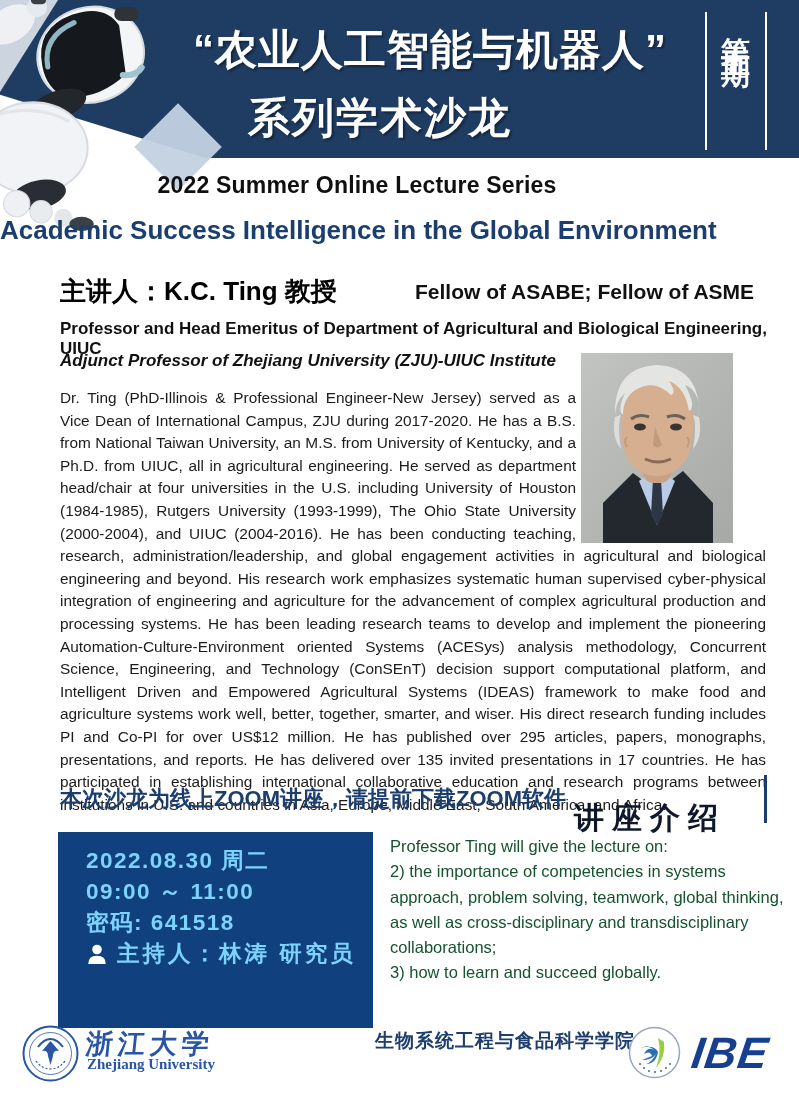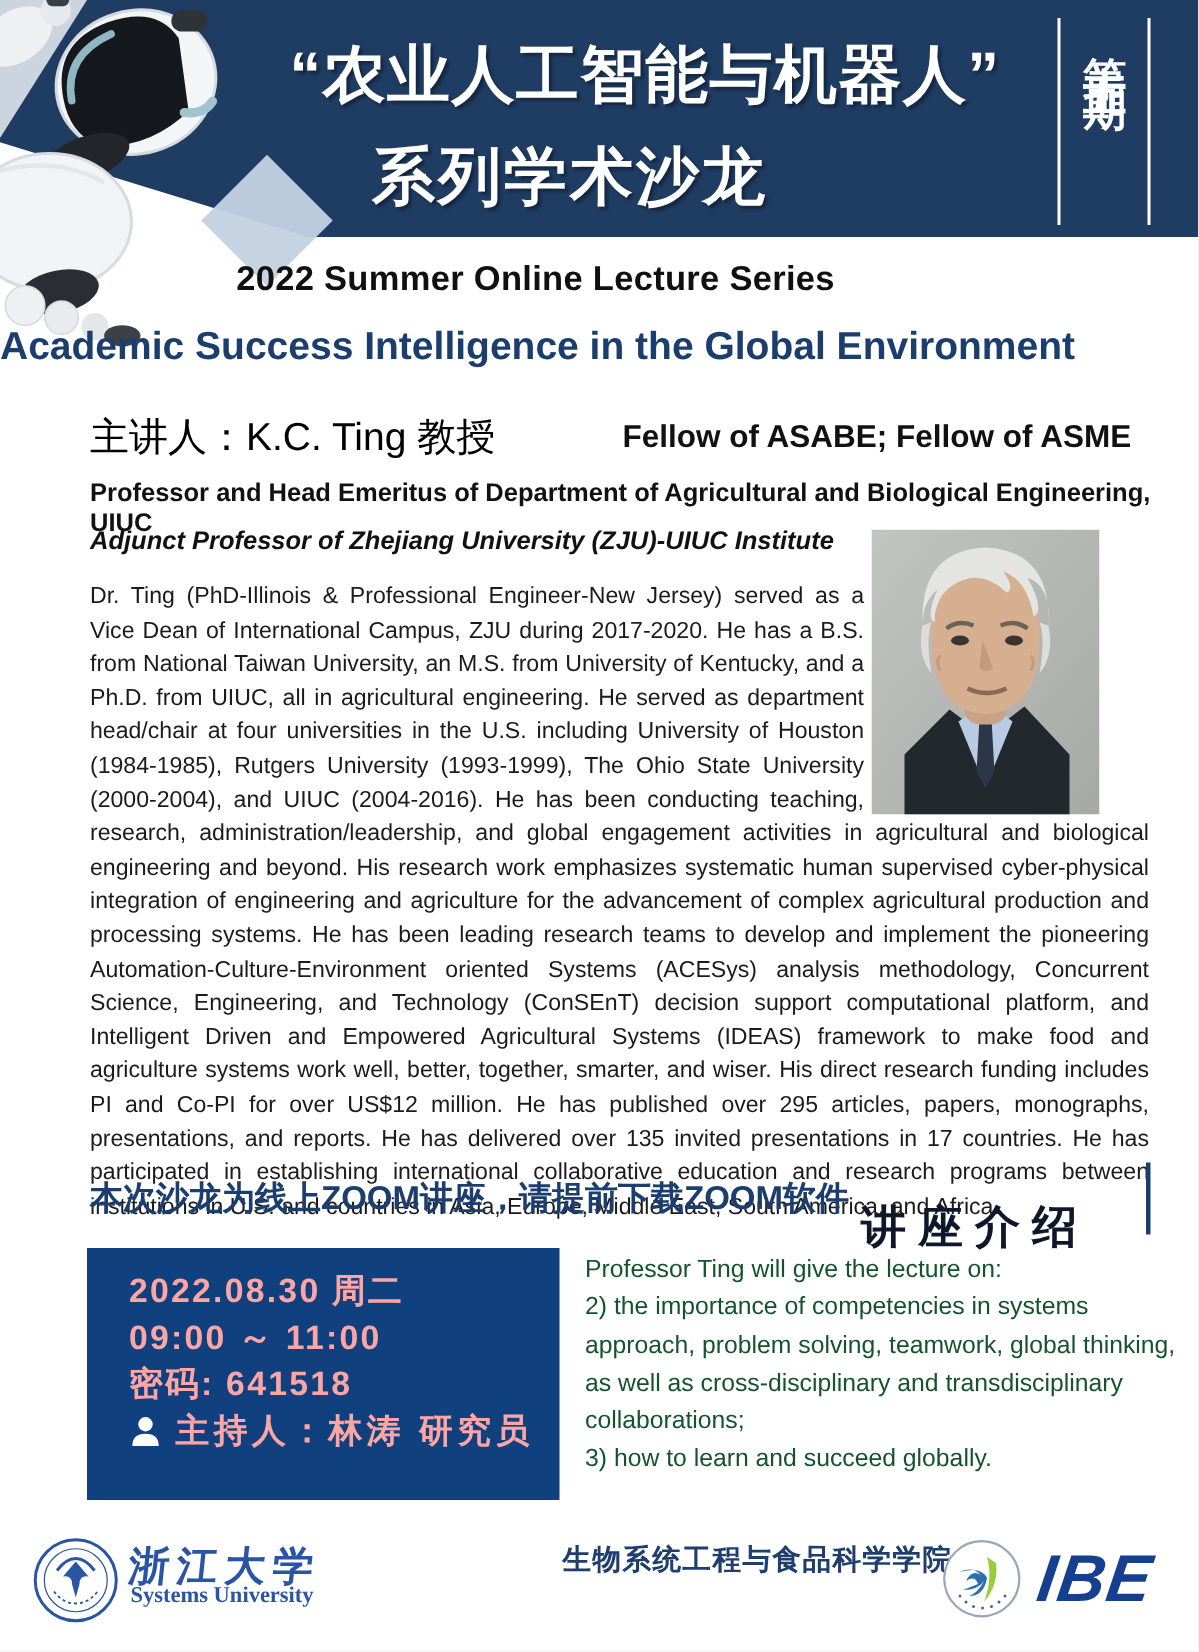--- a/index.html
+++ b/index.html
@@ -24,40 +24,40 @@
                color:#fff;font-size:29px;font-weight:700;letter-spacing:7px;
                border-left:2px solid #fff;border-right:2px solid #fff;padding:2px 9px;}
   .robot{position:absolute;left:-6px;top:-6px;width:168px;height:238px;}
 
   
   .series-title{position:absolute;left:0;top:172px;width:714px;text-align:center;
                 font-size:23px;font-weight:800;color:#101010;letter-spacing:.2px;}
   .lecture-title{position:absolute;left:0;top:215px;width:799px;text-align:left;
                  font-size:26px;font-weight:800;color:#1c3e6e;}
 
-  .speaker-name{position:absolute;left:60px;top:274px;font-size:26px;font-weight:400;color:#000;}
+  .speaker-name{position:absolute;left:60px;top:274px;font-size:26px;font-weight:700;color:#000;}
   .speaker-fellow{position:absolute;left:415px;top:280px;font-size:21px;font-weight:700;color:#111;}
   .pos1{position:absolute;left:60px;top:319px;font-size:17px;font-weight:700;color:#111;}
   .pos2{position:absolute;left:60px;top:351px;font-size:17px;font-weight:700;color:#111;font-style:italic;}
 
   
   .bio{position:absolute;left:60px;top:387px;width:706px;font-size:15.4px;line-height:22.6px;
        color:#1b1b1b;text-align:justify;}
   .bio .photo-spacer{float:right;width:190px;height:156px;}
   .photo{position:absolute;left:581px;top:353px;width:152px;height:190px;}
 
   
   .zoom-notice{position:absolute;left:60px;top:784px;font-size:22px;font-weight:700;color:#1c3e6e;}
   .section-label{position:absolute;left:574px;top:778px;font-size:30px;font-weight:700;
                  color:#0f172a;letter-spacing:8px;margin-top:20px;}
   .section-bar{position:absolute;left:764px;top:775px;width:3px;height:48px;background:#1c3e6e;}
 
   
-  .meet-box{position:absolute;left:58px;top:832px;width:315px;height:168px;background:#11407e;
-            color:#fca5a5;padding:13px 0 0 28px;box-sizing:border-box;}
+  .meet-box{position:absolute;left:58px;top:832px;width:315px;height:196px;background:#11407e;
+            color:#7dd3fc;padding:13px 0 0 28px;box-sizing:border-box;}
   .meet-line{font-size:22.5px;font-weight:600;line-height:31px;letter-spacing:1.5px;white-space:nowrap;}
   .host-line{display:flex;align-items:center;gap:9px;}
   .host-line .txt{font-size:22.5px;font-weight:600;letter-spacing:3px;white-space:nowrap;}
   .person-ico{width:22px;height:22px;flex:0 0 auto;}
 
   
   .intro{position:absolute;left:390px;top:834px;width:402px;font-size:16.5px;line-height:25.3px;color:#14532d;}
   .intro div{margin:0;}
 
   
@@ -168,21 +168,21 @@
   </div>
 
   <svg class="zju-seal" viewBox="0 0 57 57">
     <circle cx="28.5" cy="28.5" r="27" fill="#ffffff" stroke="#2a55a5" stroke-width="2"></circle>
     <circle cx="28.5" cy="28.5" r="21" fill="none" stroke="#2a55a5" stroke-width="0.8"></circle>
     <path d="M28.5,16 L20,26 Q26,25 26,31 L28.5,40 L31,31 Q31,25 37,26 Z" fill="#2a55a5"></path>
     <path d="M16,22 Q22,14 28.5,14 Q35,14 41,22" fill="none" stroke="#2a55a5" stroke-width="2"></path>
     <path d="M14,36 Q20,44 28.5,44 Q37,44 43,36" fill="none" stroke="#2a55a5" stroke-width="1.2" stroke-dasharray="2 2"></path>
   </svg>
   <div class="zju-cn">浙江大学</div>
-  <div class="zju-en">Systems University</div>
+  <div class="zju-en">Zhejiang University</div>
 
   <div class="college">
     <div>生物系统工程与食品科学学院</div>
   </div>
 
   <svg class="team-logo" viewBox="0 0 53 53">
     <circle cx="26.5" cy="26.5" r="25" fill="#ffffff" stroke="#9aa7b8" stroke-width="1.5"></circle>
     <path d="M30,12 Q34,26 28,42 Q38,30 36,16 Z" fill="#9acc3f"></path>
     <path d="M12,22 Q20,18 26,24 Q20,20 16,28 Q22,24 24,30 L14,34 Q24,34 28,28 Q24,36 18,38 Q28,38 30,26 Q26,18 12,22 Z" fill="#2a6fb0"></path>
     <g fill="#55637a">

